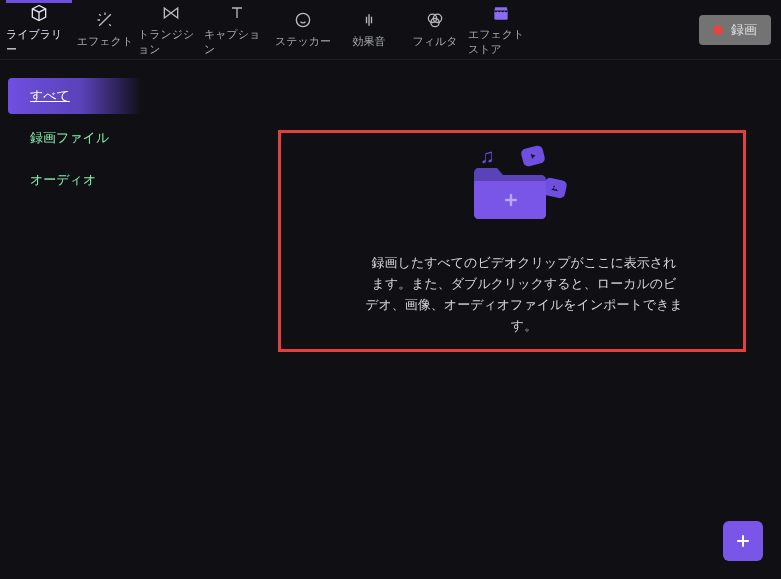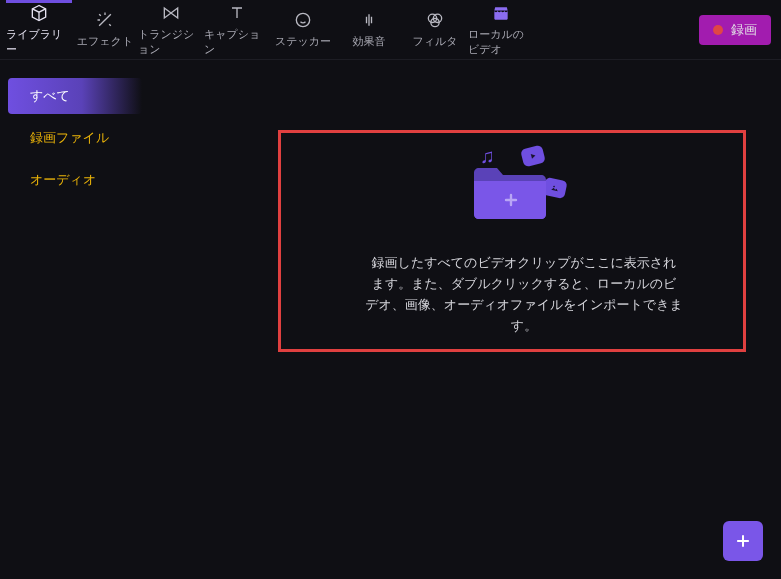--- a/index.html
+++ b/index.html
@@ -52,21 +52,21 @@
   }
   .tab svg { stroke: #b9b9c2; fill: none; }
   .tab.active svg { stroke: #e6e3f2; }
   .tab.store svg { stroke: none; fill: #8b6cf0; }
   .spacer { flex: 1; }
   .record-btn {
     align-self: center;
     display: flex;
     align-items: center;
     gap: 8px;
-    background: #a21caf;
+    background: #737373;
     border-radius: 4px;
     padding: 6px 14px;
     font-size: 13px;
     color: #e2e2e6;
     cursor: pointer;
   }
   .rec-dot {
     width: 10px; height: 10px;
     border-radius: 50%;
     background: #e04646;
@@ -75,29 +75,30 @@
   .body-row {
     display: flex;
     height: calc(100% - 60px);
   }
   .sidebar {
     width: 150px;
     padding-top: 18px;
   }
   .side-item {
     font-size: 13px;
-    color: #eab308;
+    color: #86efac;
     padding: 9px 0 9px 22px;
     cursor: pointer;
     border-radius: 4px;
     margin: 0 8px 6px 8px;
   }
   .side-item.active {
     background: linear-gradient(90deg,#6f4fe0 0%, #5a42b8 55%, rgba(90,66,184,0) 100%);
     color: #fff;
+    text-decoration: underline;
   }
 
   .main {
     flex: 1;
     position: relative;
   }
   .dropzone {
     position: absolute;
     left: 128px;
     top: 70px;
@@ -233,21 +234,21 @@
     </span>
     <span>フィルタ</span>
   </div>
 
   <div class="tab store">
     <span class="ticon">
       <svg viewBox="0 0 24 24">
           <path d="M4 9h16v10a1 1 0 0 1-1 1H5a1 1 0 0 1-1-1zM4 9l1-4h14l1 4M4 9a2 2 0 0 0 4 0 2 2 0 0 0 4 0 2 2 0 0 0 4 0 2 2 0 0 0 4 0" fill="#8b6cf0"></path>
         </svg>
     </span>
-    <span>ローカルのビデオ</span>
+    <span>エフェクトストア</span>
   </div>
 
   <div class="spacer"></div>
 
   <div class="record-btn">
     <span class="rec-dot"></span>
     <span>録画</span>
   </div>
 </div>
 

